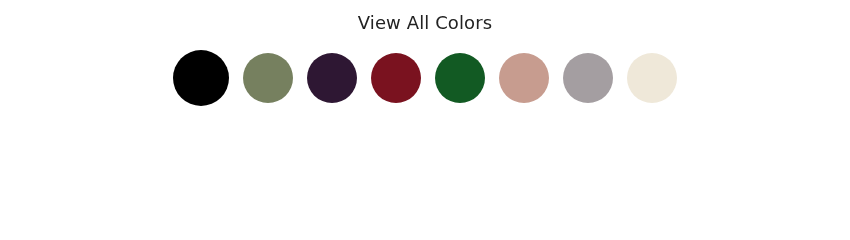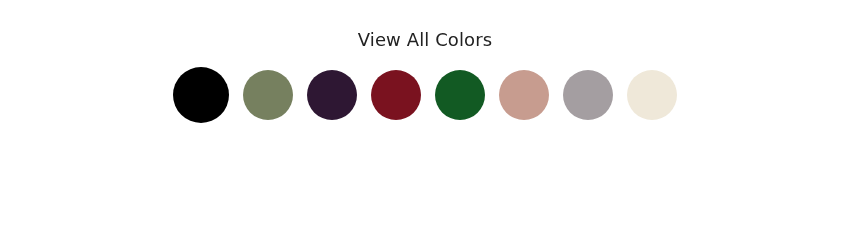--- a/index.html
+++ b/index.html
@@ -26,21 +26,21 @@
 
   .panel-title {
     width: 100%;
     text-align: center;
     font-size: 18px;
     line-height: 22px;
     color: #222222;
     font-weight: 400;
     letter-spacing: 0.1px;
     margin: 0;
-    padding-top: 29px;
+    padding-top: 12px;
     font-family: "DejaVu Sans", "Liberation Sans", sans-serif;
     -webkit-font-smoothing: antialiased;
   }
 
   .swatch-row {
     margin-top: 14px;
     width: 100%;
     display: flex;
     flex-direction: row;
     align-items: center;

